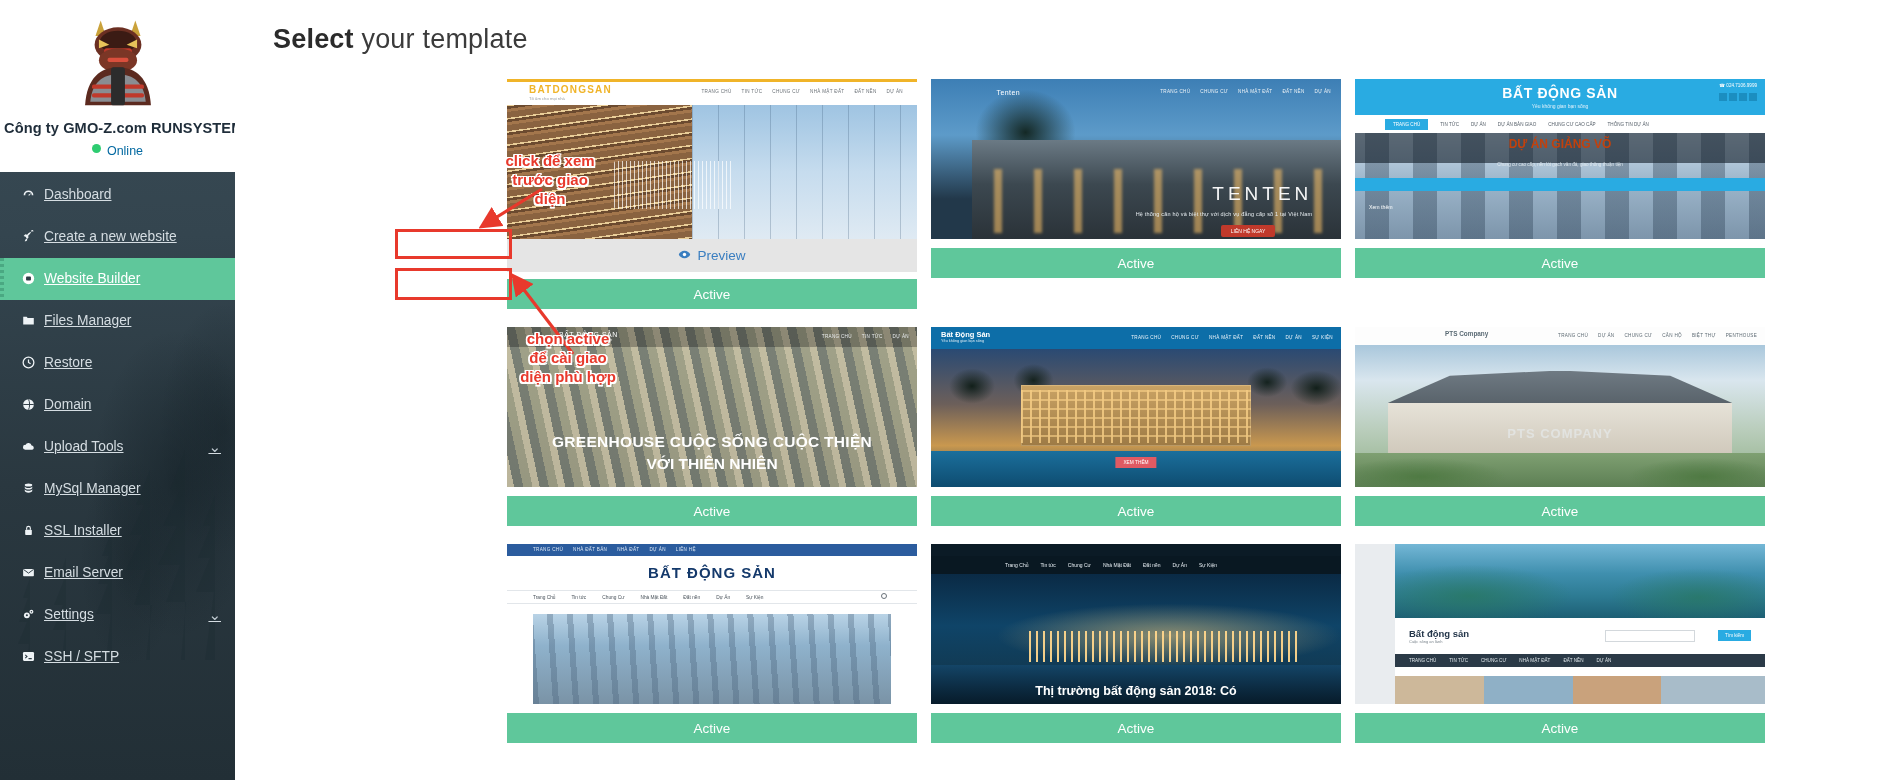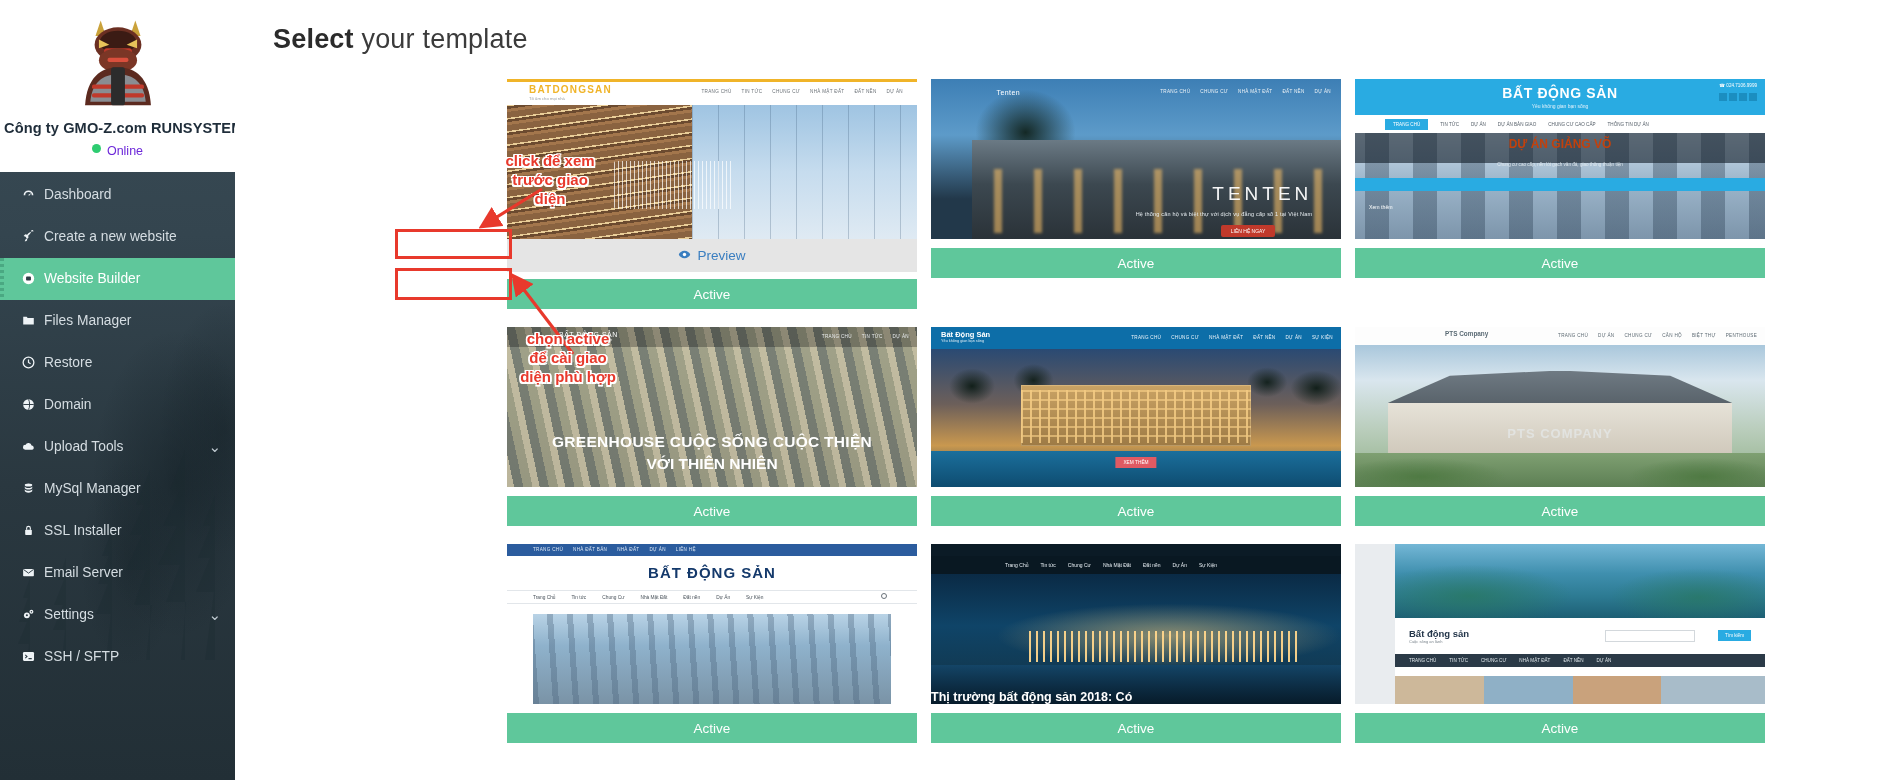--- a/index.html
+++ b/index.html
@@ -40,32 +40,33 @@
   .brand-logo {
     width: 104px; height: 104px; margin: 0 auto 6px auto;
     display: block;
   }
   .brand-name {
     font-size: 14.6px; font-weight: 700; color: #1f2d3a;
     letter-spacing: .1px; line-height: 1.2; padding: 0 4px;
     white-space: nowrap;
   }
   .brand-status {
-    margin-top: 6px; font-size: 12.5px; color: #6d28d9;
+    margin-top: 6px; font-size: 12.5px; color: #0369a1;
     display: flex; align-items: flex-start; justify-content: center; gap: 6px;
   }
   .status-dot { width: 9px; height: 9px; border-radius: 50%; background: #2ecc71; display:inline-block; }
 
   .nav { position: relative; z-index: 3; padding-top: 2px; }
   .nav-item {
     display: flex; align-items: center;
     height: 42px; padding: 0 14px 0 22px;
     color: #d5dde2; font-size: 13.8px;
     position: relative; cursor: pointer;
     margin-bottom: 0;
+    text-decoration: underline;
   }
   .nav-item .ni-icon {
     width: 22px; min-width: 22px; display:inline-flex; align-items:center; justify-content:flex-start;
     color: #eef3f6; font-size: 13.5px;
   }
   .nav-item .ni-label { flex: 1; white-space: nowrap; }
   .nav-item .ni-caret { font-size: 10px; color: #c3cdd4; }
   .nav-item.active {
     background: #5fc79b; color: #ffffff;
   }
@@ -266,21 +267,21 @@
      display:flex; align-items:center; gap:12px; padding-left:74px; color:#e7eef3; font-size:5px;}
   .th8-hero { position:absolute; left:0; right:0; top:30px; bottom:0;
      background: linear-gradient(180deg,#0a2a45 0%, #0f4468 40%, #113b55 70%, #06121c 100%); overflow:hidden;}
   .th8-bay { position:absolute; left:0; right:0; top:22%; height:50%;
      background: radial-gradient(ellipse 60% 70% at 58% 50%, rgba(240,200,120,.55), transparent 70%);}
   .th8-lights { position:absolute; left:24%; right:10%; top:44%; height:24%;
      background: repeating-linear-gradient(90deg, rgba(255,214,140,.95) 0 2px, transparent 2px 7px);
      filter: blur(.4px);}
   .th8-water { position:absolute; left:0; right:0; bottom:0; height:30%;
      background: linear-gradient(180deg, rgba(20,70,105,.9) 0%, #071b2a 100%);}
-  .th8-cap { position:absolute; left:0; right:0; bottom:0; color:#fff; font-size:12.5px; font-weight:600;}
+  .th8-cap { position:absolute; left:0; right:0; bottom:6px; text-align:center; color:#fff; font-size:12.5px; font-weight:600;}
 
   .th9 { background:#e9ecef; }
   .th9-hero { position:absolute; left:40px; right:0; top:0; height:74px; overflow:hidden;
      background: linear-gradient(180deg,#74b7d6 0%, #3f8fae 40%, #2d7b93 70%, #1d5f74 100%);}
   .th9-hero::after { content:''; position:absolute; inset:0;
      background: radial-gradient(ellipse 40% 60% at 20% 70%, rgba(40,120,90,.7), transparent 70%),
                  radial-gradient(ellipse 34% 56% at 82% 72%, rgba(40,120,90,.65), transparent 70%);}
   .th9-panel { position:absolute; left:40px; right:0; top:74px; bottom:0; background:#fff;}
   .th9-brand { position:absolute; left:14px; top:10px; color:#24364a; font-size:9.5px; font-weight:700;}
   .th9-brand small { display:block; font-size:4px; font-weight:400; color:#7b858d;}

